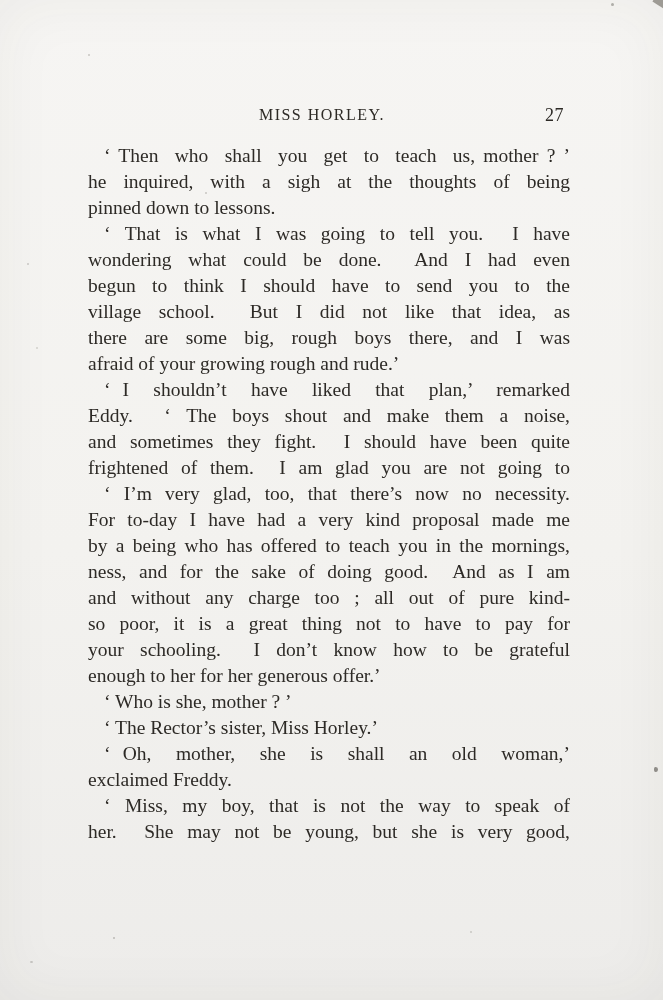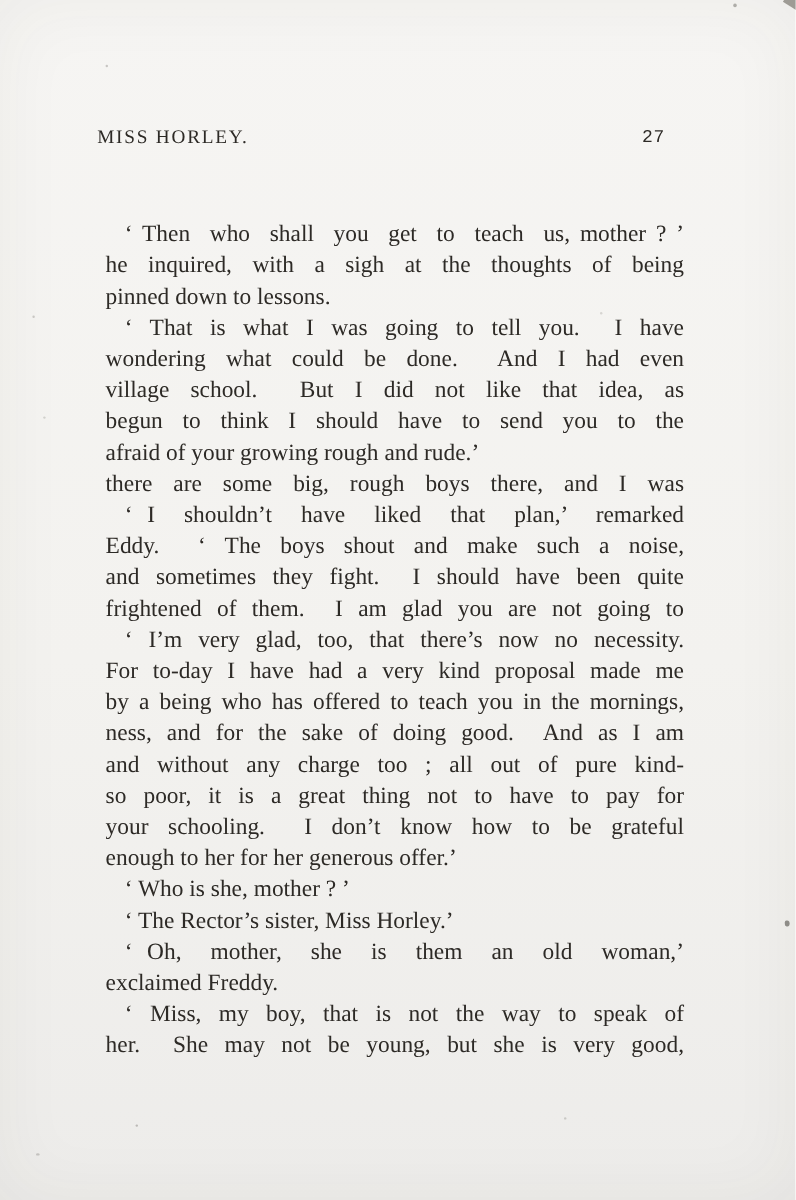--- a/index.html
+++ b/index.html
@@ -25,42 +25,40 @@
     position: absolute;
     top: 104px;
     left: 88px;
     width: 482px;
     height: 22px;
   }
   .header-title {
     position: absolute;
     left: 0;
     right: 0;
-    text-align: left;
+    text-align: center;
     font-size: 16px;
     letter-spacing: 1.5px;
     line-height: 22px;
     transform: translateX(-7px);
   }
   .page-number {
     position: absolute;
-    right: 16px;
+    right: 6px;
     top: 0;
-    font-size: 15px;
+    font-size: 18px;
     line-height: 22px;
     letter-spacing: 0.5px;
-    font-family: Liberation Mono, monospace;
   }
   
   .text-block {
     position: absolute;
     top: 143px;
     left: 88px;
     width: 482px;
-    margin-top: 40px;
   }
   .line {
     height: 26px;
     line-height: 26px;
     font-size: 19.5px;
     white-space: pre-wrap;
     text-align: justify;
     text-align-last: justify;
     overflow: visible;
   }
@@ -106,39 +104,39 @@
     <span class="header-title">MISS HORLEY.</span>
     <span class="page-number">27</span>
   </div>
 
   <div class="text-block" id="text-block">
       <div class="line indent">‘ Then  who  shall  you  get  to  teach  us, mother ? ’</div>
       <div class="line">he inquired, with a sigh at the thoughts of being</div>
       <div class="line endline">pinned down to lessons.</div>
       <div class="line indent">‘ That is what I was going to tell you.  I have</div>
       <div class="line">wondering what could be done.  And I had even</div>
+      <div class="line">begun to think I should have to send you to the</div>
       <div class="line">village school.  But I did not like that idea, as</div>
-      <div class="line">begun to think I should have to send you to the</div>
+      <div class="line">there are some big, rough boys there, and I was</div>
       <div class="line endline">afraid of your growing rough and rude.’</div>
-      <div class="line">there are some big, rough boys there, and I was</div>
       <div class="line indent">‘ I  shouldn’t  have  liked  that  plan,’  remarked</div>
-      <div class="line">Eddy.  ‘ The boys shout and make such a noise,</div>
+      <div class="line">Eddy.  ‘ The boys shout and make them a noise,</div>
       <div class="line">and sometimes they fight.  I should have been quite</div>
       <div class="line">frightened of them.  I am glad you are not going to</div>
       <div class="line indent">‘ I’m very glad, too, that there’s now no necessity.</div>
       <div class="line">For to-day I have had a very kind proposal made me</div>
       <div class="line">by a being who has offered to teach you in the mornings,</div>
       <div class="line">ness, and for the sake of doing good.  And as I am</div>
       <div class="line">and without any charge too ; all out of pure kind-</div>
       <div class="line">so poor, it is a great thing not to have to pay for</div>
       <div class="line">your schooling.  I don’t know how to be grateful</div>
       <div class="line endline">enough to her for her generous offer.’</div>
       <div class="line indent endline">‘ Who is she, mother ? ’</div>
       <div class="line indent endline">‘ The Rector’s sister, Miss Horley.’</div>
-      <div class="line indent">‘ Oh,  mother,  she  is  them  an  old  woman,’</div>
+      <div class="line indent">‘ Oh,  mother,  she  is  shall  an  old  woman,’</div>
       <div class="line endline">exclaimed Freddy.</div>
       <div class="line indent">‘ Miss, my boy, that is not the way to speak of</div>
       <div class="line">her.  She may not be young, but she is very good,</div>
     </div>
 
   <div class="corner-mark"></div>
   <div class="paper-speck s1"></div>
   <div class="paper-speck s2"></div>
   <div class="paper-speck s3"></div>
   <div class="paper-speck s4"></div>

